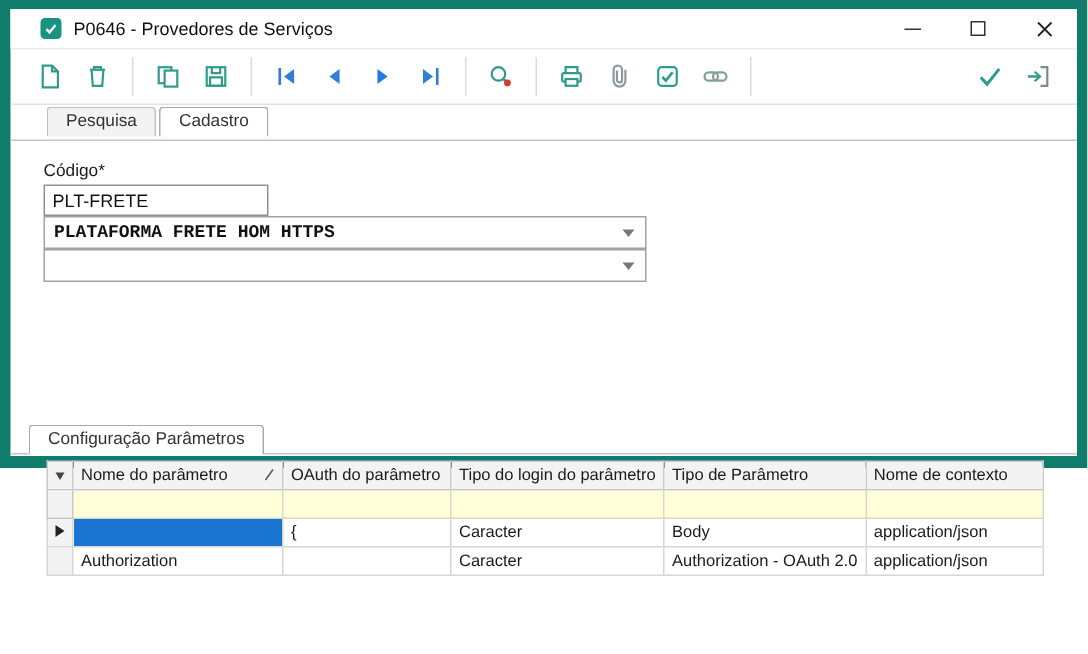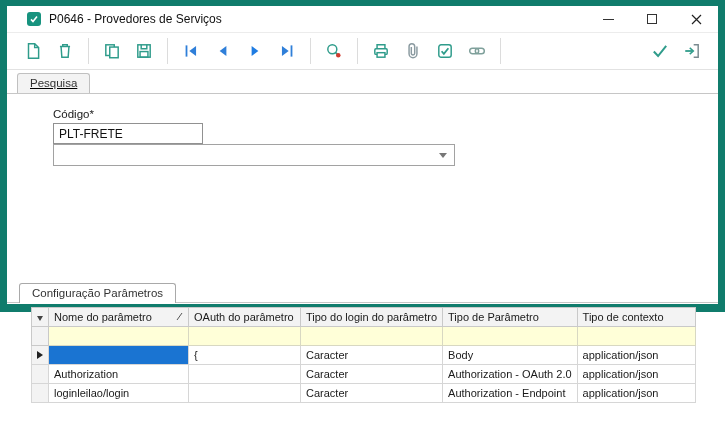--- a/index.html
+++ b/index.html
@@ -23,29 +23,29 @@
   .max-glyph { width:10px; height:10px; border:1px solid #333; }
 
   
   .toolbar { flex:0 0 38px; display:flex; align-items:center; padding:0 10px;
              border-top:1px solid #ececec; border-bottom:1px solid #e2e2e2; }
   .tb-btn { width:32px; height:28px; display:flex; align-items:center; justify-content:center; }
   .tb-sep { width:1px; height:26px; background:#dcdcdc; margin:0 7px; }
   .tb-right { margin-left:auto; display:flex; align-items:center; }
 
   
-  .tabs { flex:0 0 24px; display:flex; align-items:center; padding-left:10px;
-          border-bottom:1px solid #c6c6c6;text-decoration:underline; }
+  .tabs { flex:0 0 24px; display:flex; align-items:flex-start; padding-left:24px;
+          border-bottom:1px solid #c6c6c6; }
   .tab { font-size:11.5px; padding:3px 12px 4px; border:1px solid #c0c0c0; border-bottom:none;
          border-radius:3px 3px 0 0; background:#f3f3f3; color:#333; margin-right:2px;
          position:relative; top:1px; }
   .tab.active { background:#fff; border-color:#a9a9a9; box-shadow:0 1px 0 #fff; z-index:2; }
 
   
-  .form { flex:0 0 186px; padding:6px 0 0 22px;margin-left:24px; }
+  .form { flex:0 0 186px; padding:6px 0 0 22px; }
   .f-label { font-size:11.5px; color:#1a1a1a; margin:8px 0 3px; }
   .f-label.blue { color:#2e55c4; }
   input.text { height:21px; border:1px solid #919191; padding:4px 5px; font-size:12px;
                font-family:"Liberation Sans", sans-serif; color:#111; display:block; }
   .w-small { width:150px; }
   .w-wide  { width:402px; }
   .combo { position:relative; width:402px; height:22px; border:1px solid #a2a2a2;
            display:flex; align-items:center; padding:0 22px 0 6px; }
   .combo-value { font-family:"Liberation Mono","DejaVu Sans Mono",monospace; font-size:12px;
                  font-weight:600; color:#111; white-space:nowrap; overflow:hidden; }
@@ -204,27 +204,32 @@
               <path d="M9.5 2.5h4v11h-4" stroke="#7a8a90" stroke-width="1.3"></path>
               <path d="M2 8h6.5" stroke="#2f9c8b" stroke-width="1.6"></path>
               <path d="M6 5.2L9.2 8 6 10.8" stroke="#2f9c8b" stroke-width="1.3"></path>
             </svg>
         </div>
       </div>
     </div>
 
     <div class="tabs">
       <div class="tab">Pesquisa</div>
+      <div class="tab active">Cadastro</div>
     </div>
 
     <div class="form">
       <div class="f-label">Código*</div>
       <input class="text w-small" type="text" value="PLT-FRETE" style="">
 
 
+      <div class="combo">
+        <span class="combo-value">PLATAFORMA FRETE HOM HTTPS</span>
+        <span class="chev"></span>
+      </div>
 
       <div class="combo">
         <span class="combo-value"></span>
         <span class="chev"></span>
       </div>
     </div>
 
     <div class="param-tabs">
       <div class="tab active">Configuração Parâmetros</div>
     </div>
@@ -242,21 +247,21 @@
         <tbody>
             <tr>
           <th class="mark"><span class="filter-tri"></span></th>
           <th><span>Nome do parâmetro</span>
             <svg class="sort-ind" viewBox="0 0 7 9">
                   <path d="M6 1L1 8" stroke="#555" stroke-width="1"></path>
                 </svg></th>
           <th><span>OAuth do parâmetro</span></th>
           <th><span>Tipo do login do parâmetro</span></th>
           <th><span>Tipo de Parâmetro</span></th>
-          <th><span>Tipo de contexto</span></th>
+          <th><span>Nome de contexto</span></th>
         </tr>
         <tr class="filter">
           <td class="mark"></td>
           <td></td>
           <td></td>
           <td></td>
           <td></td>
           <td></td>
         </tr>
         <tr>
@@ -268,26 +273,18 @@
           <td>application/json</td>
         </tr>
         <tr>
           <td class="mark"></td>
           <td>Authorization</td>
           <td></td>
           <td>Caracter</td>
           <td>Authorization - OAuth 2.0</td>
           <td>application/json</td>
         </tr>
-        <tr>
-          <td class="mark"></td>
-          <td>loginleilao/login</td>
-          <td></td>
-          <td>Caracter</td>
-          <td>Authorization - Endpoint</td>
-          <td>application/json</td>
-        </tr>
       </tbody>
         </table>
     </div>
 
   </div>
 </div>
 
 </body></html>

